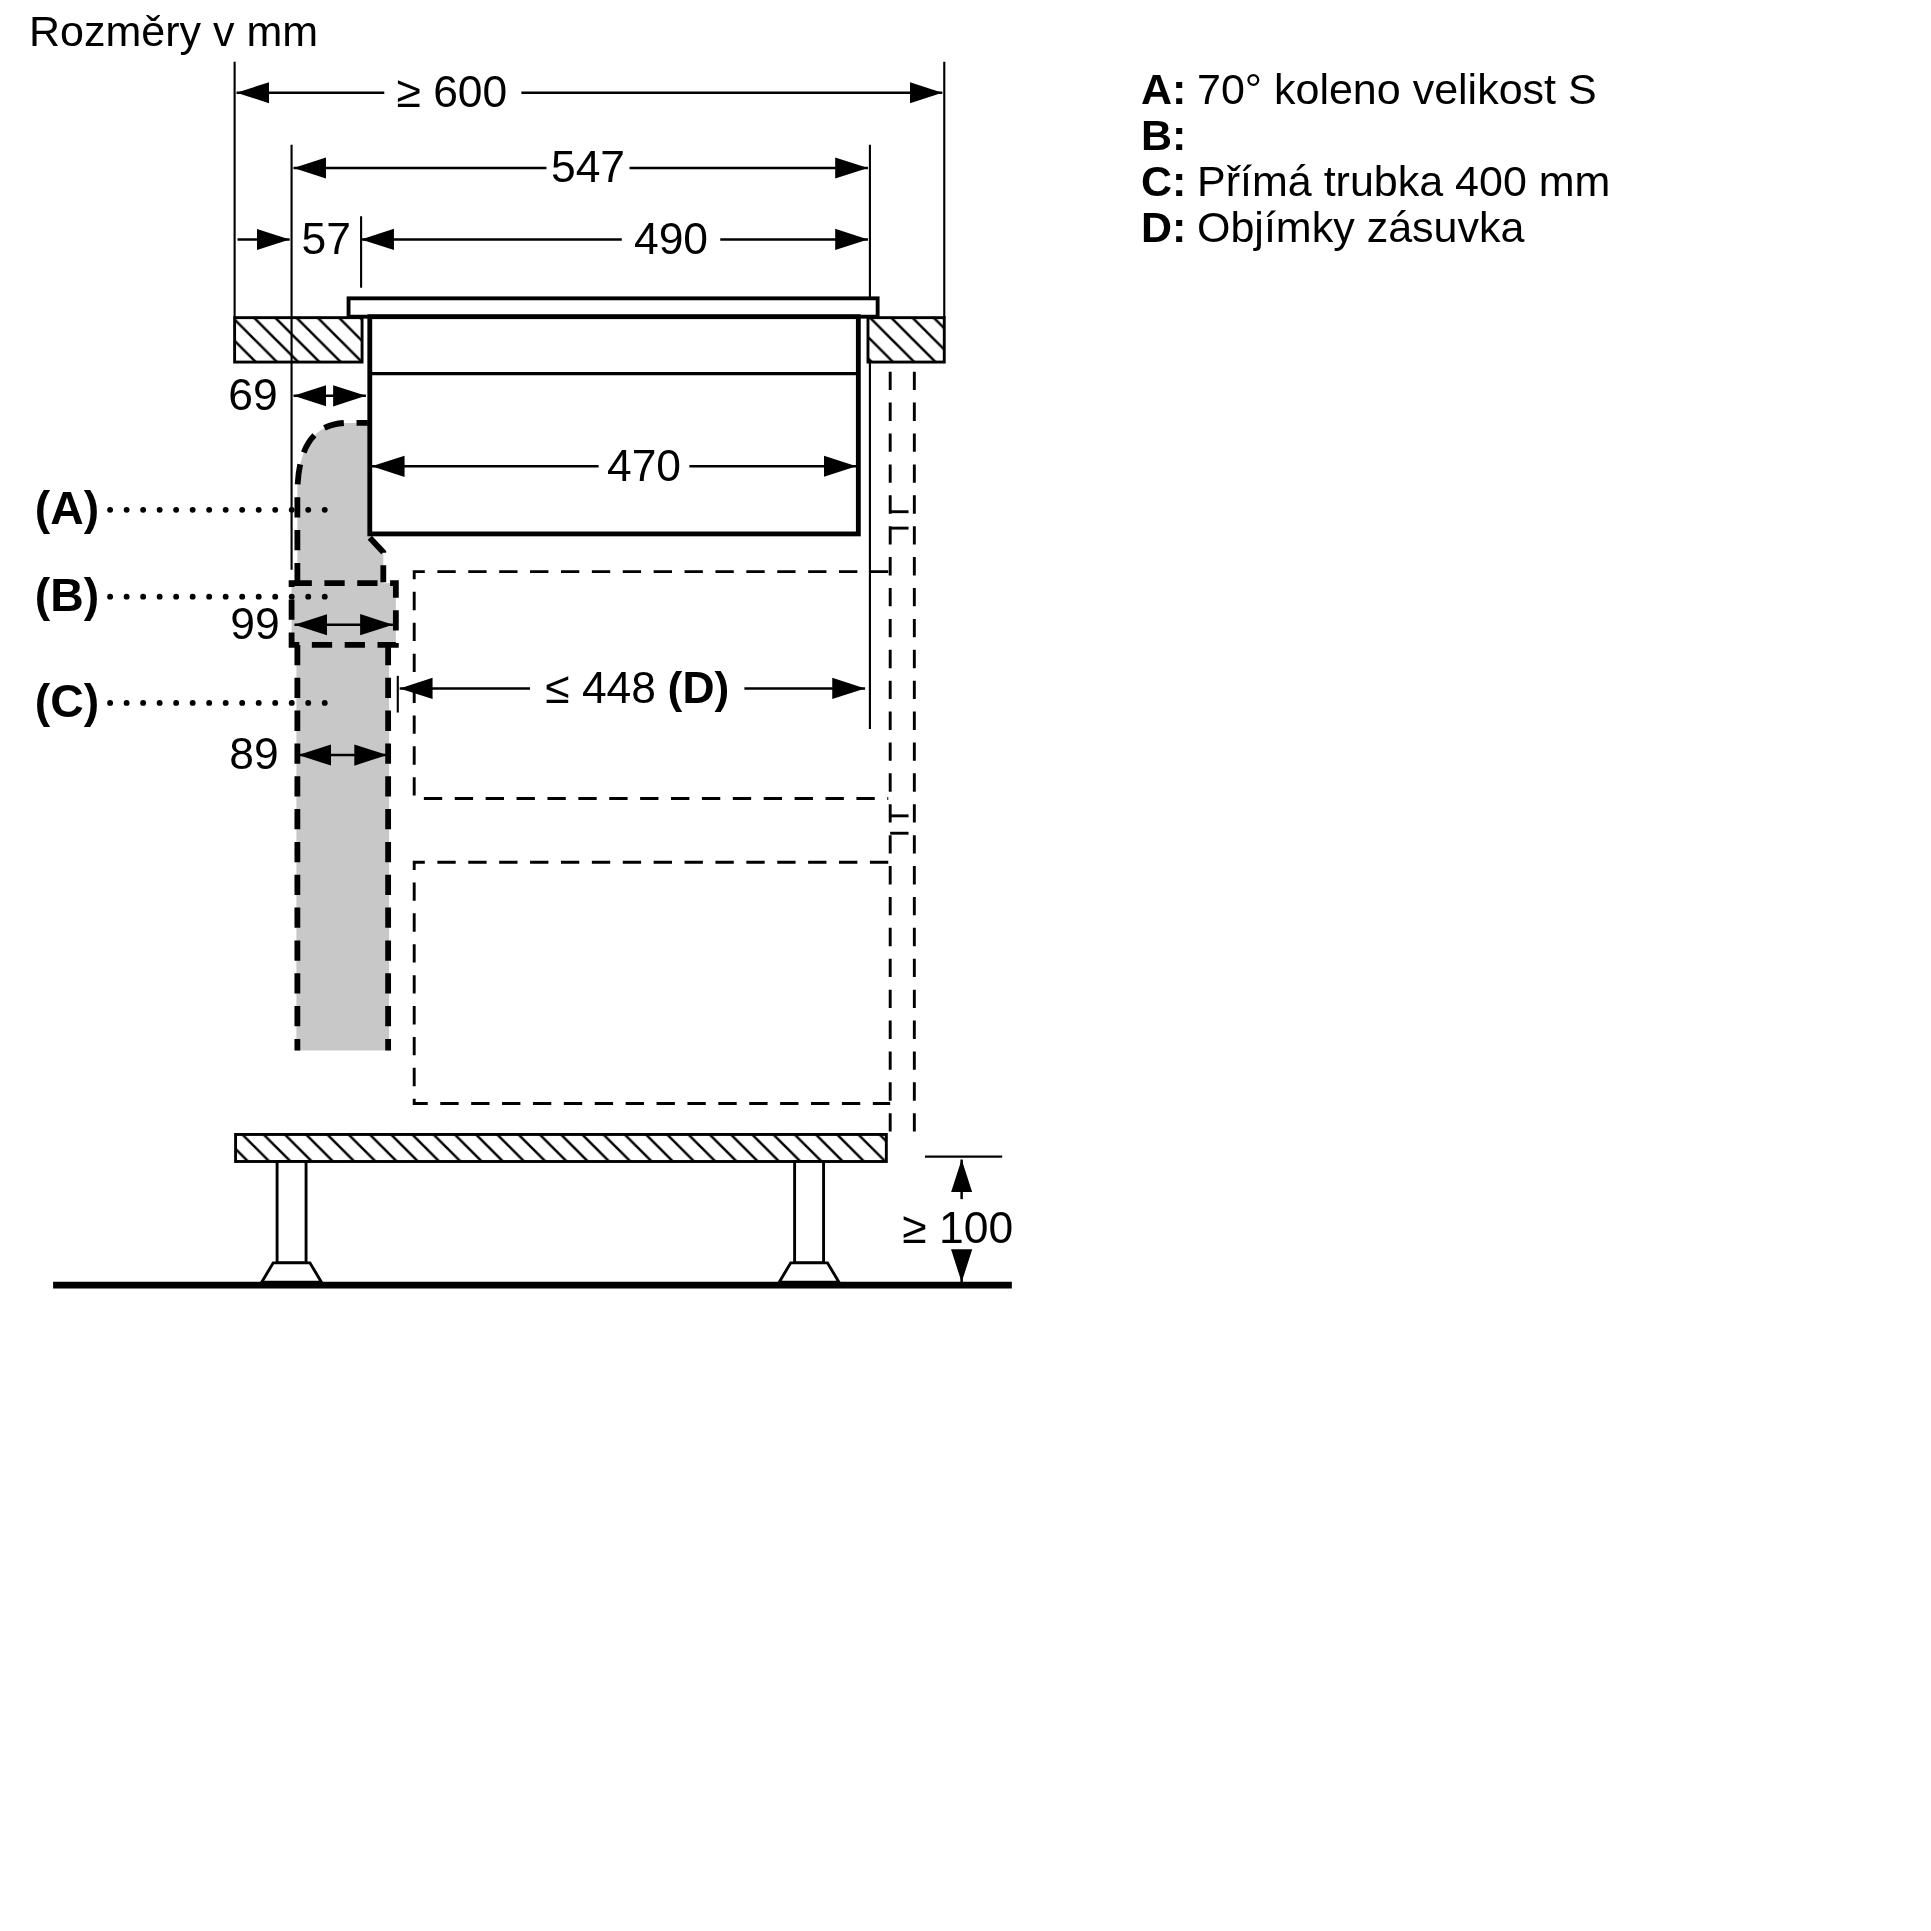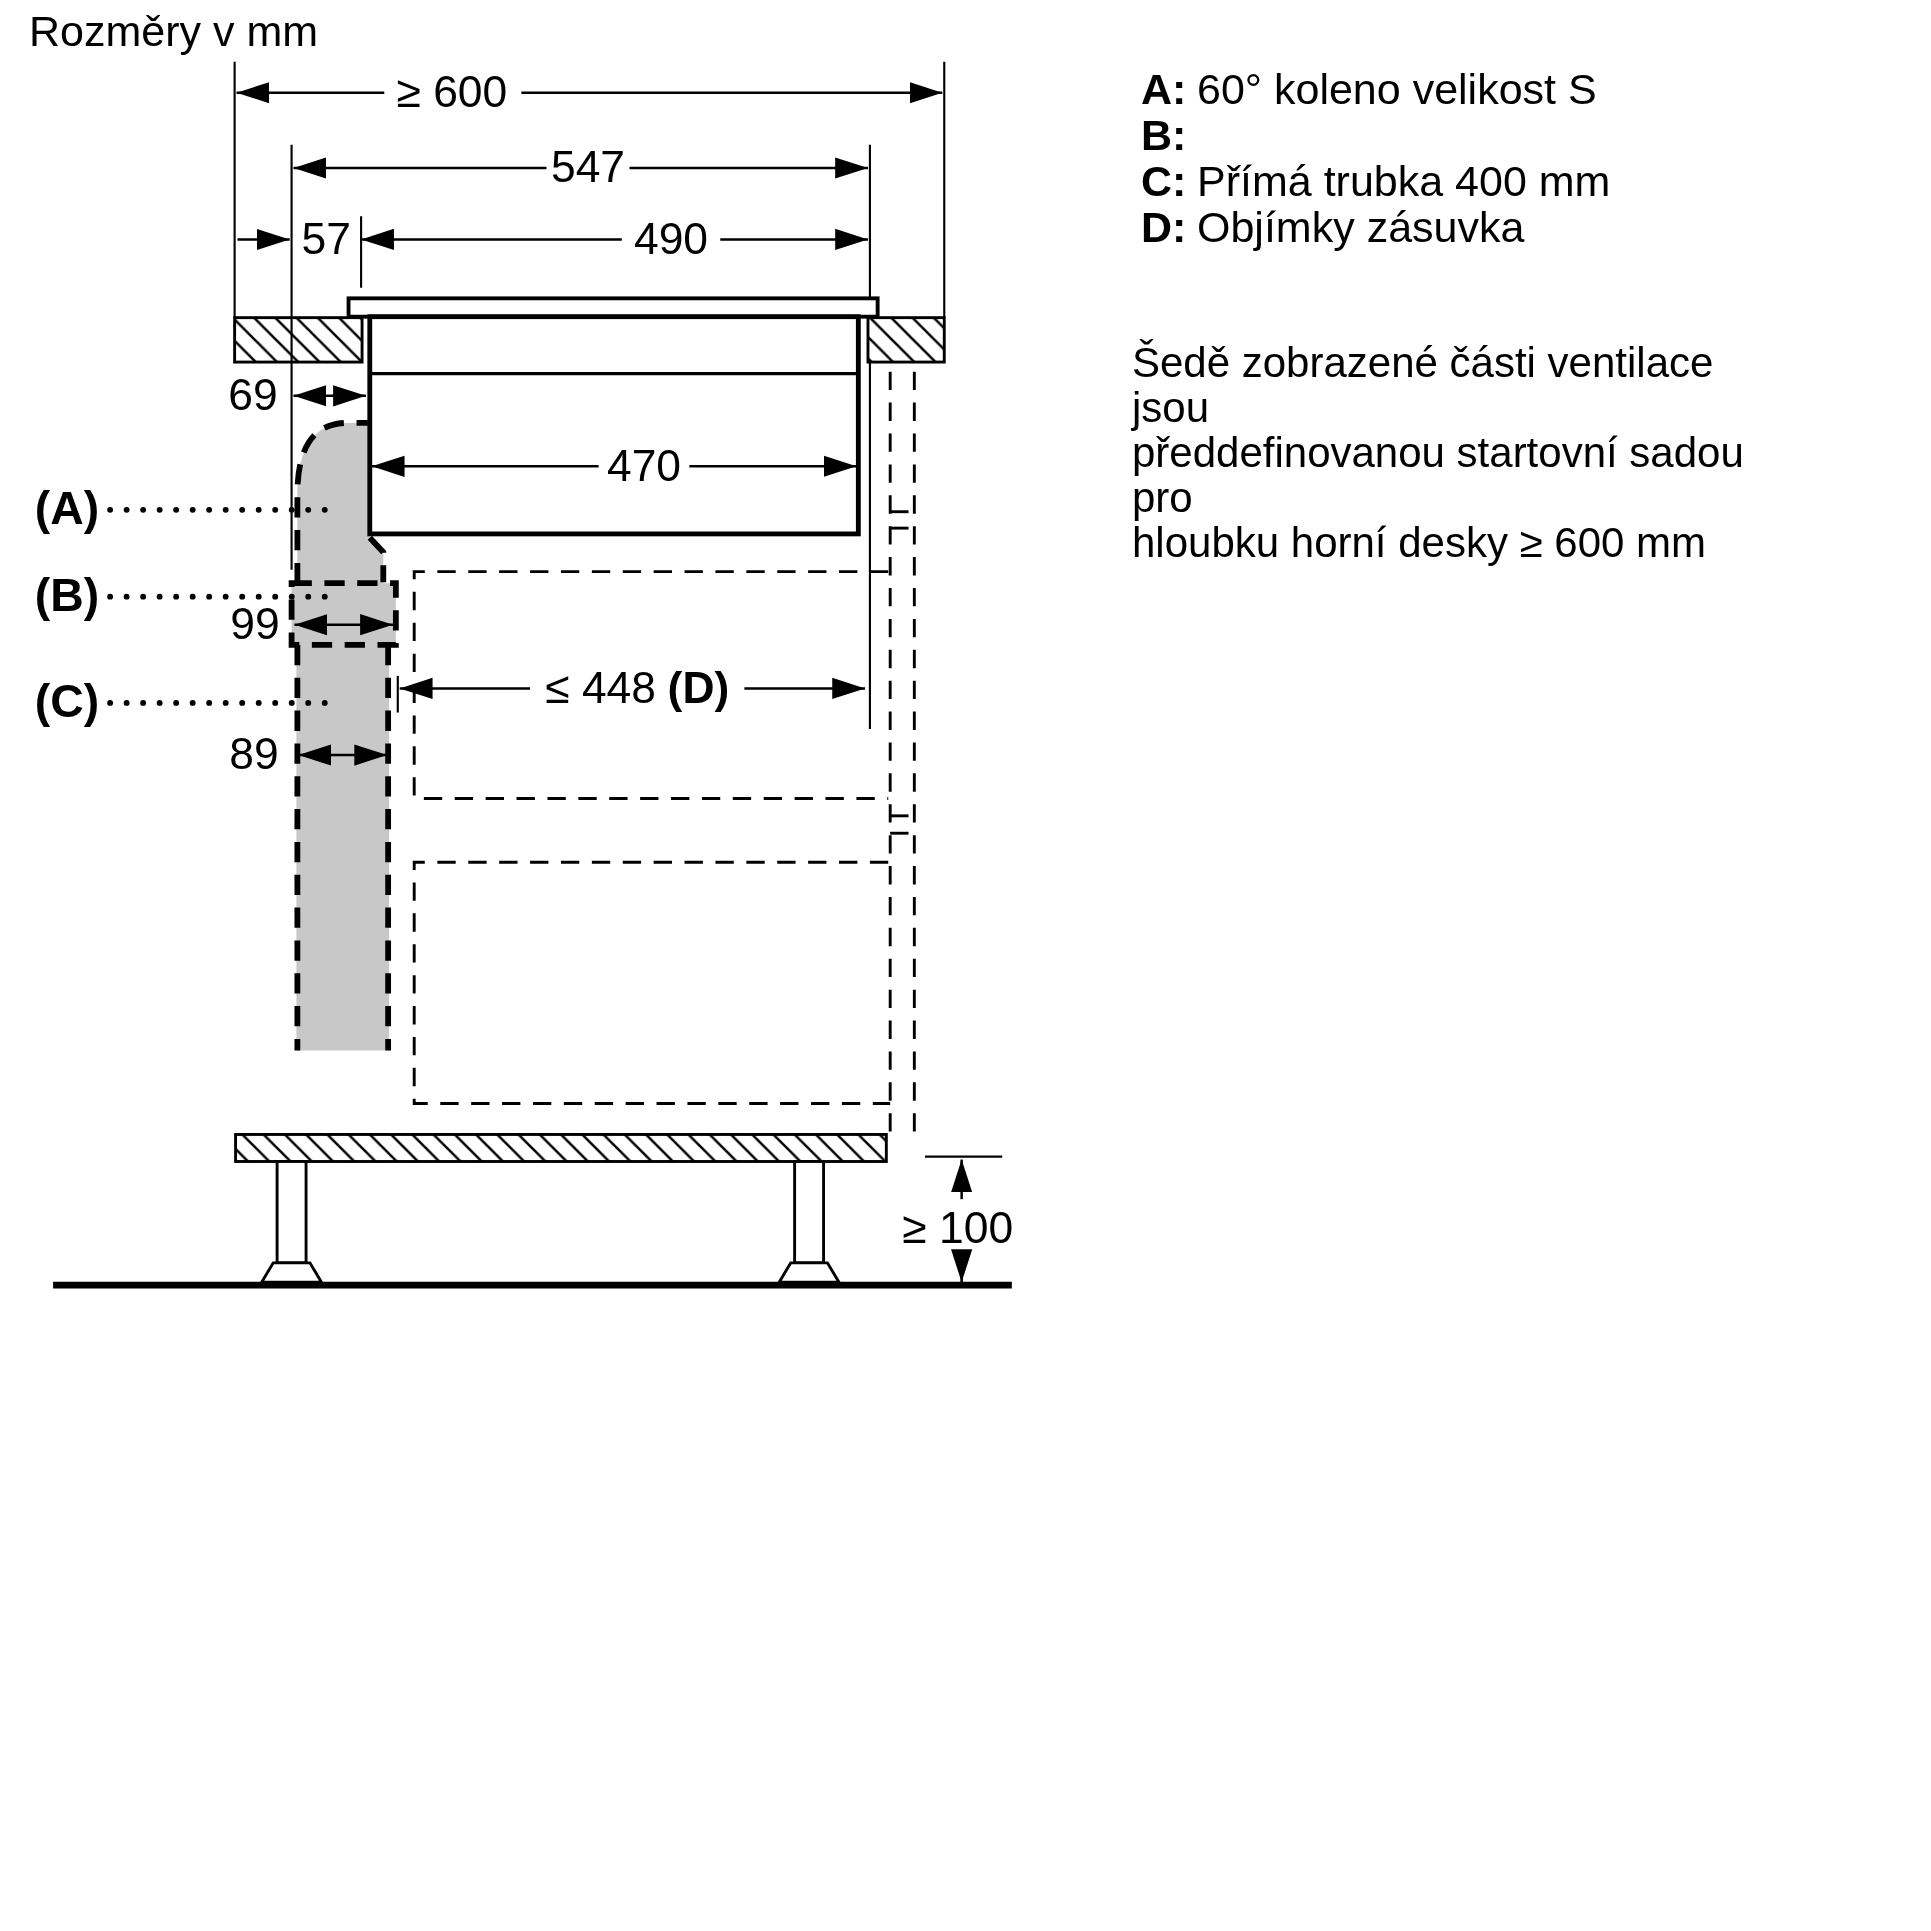--- a/index.html
+++ b/index.html
@@ -46,40 +46,35 @@
 </head>
 <body>
 
 <div id="stage">
 
   <div class="title">Rozměry v mm</div>
 
   <div class="legend">
     <div class="legend-row">
       <span class="legend-key">A:</span>
-      <span>60° koleno velikost S</span>
+      <span>70° koleno velikost S</span>
     </div>
     <div class="legend-row">
       <span class="legend-key">B:</span>
     </div>
     <div class="legend-row">
       <span class="legend-key">C:</span>
       <span>Přímá trubka 400 mm</span>
     </div>
     <div class="legend-row">
       <span class="legend-key">D:</span>
       <span>Objímky zásuvka</span>
     </div>
   </div>
 
-  <div class="note">
-    <div>Šedě zobrazené části ventilace jsou</div>
-    <div>předdefinovanou startovní sadou pro</div>
-    <div>hloubku horní desky ≥ 600 mm</div>
-  </div>
 
   <svg width="1931" height="1931" viewBox="0 0 2000 2000">
     <defs>
       <marker id="ah" orient="auto-start-reverse" markerUnits="userSpaceOnUse" markerWidth="40" markerHeight="28" refX="34" refY="13">
         <path d="M34,13 L0,2 L0,24 Z" fill="#000"></path>
       </marker>
       <pattern id="hatch" patternUnits="userSpaceOnUse" width="22" height="22">
         <rect width="22" height="22" fill="#ffffff"></rect>
         <path d="M-6,-6 L28,28 M-6,16 L6,28 M16,-6 L28,6" stroke="#000" stroke-width="2.6" fill="none"></path>
       </pattern>

